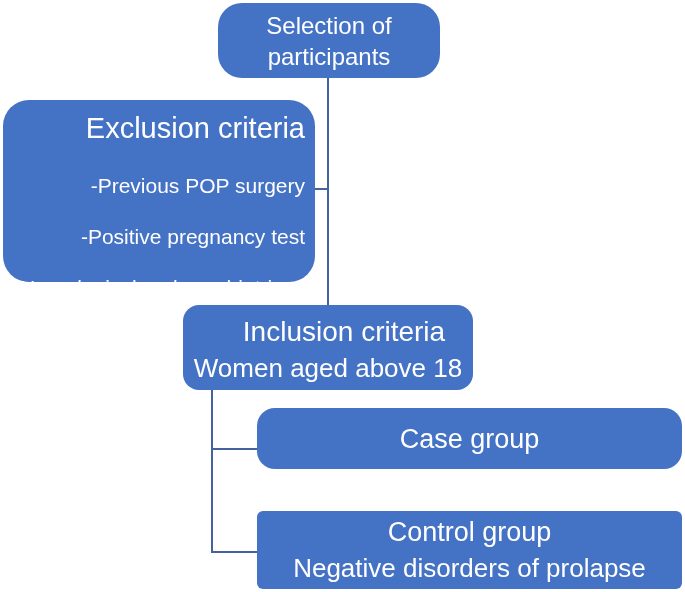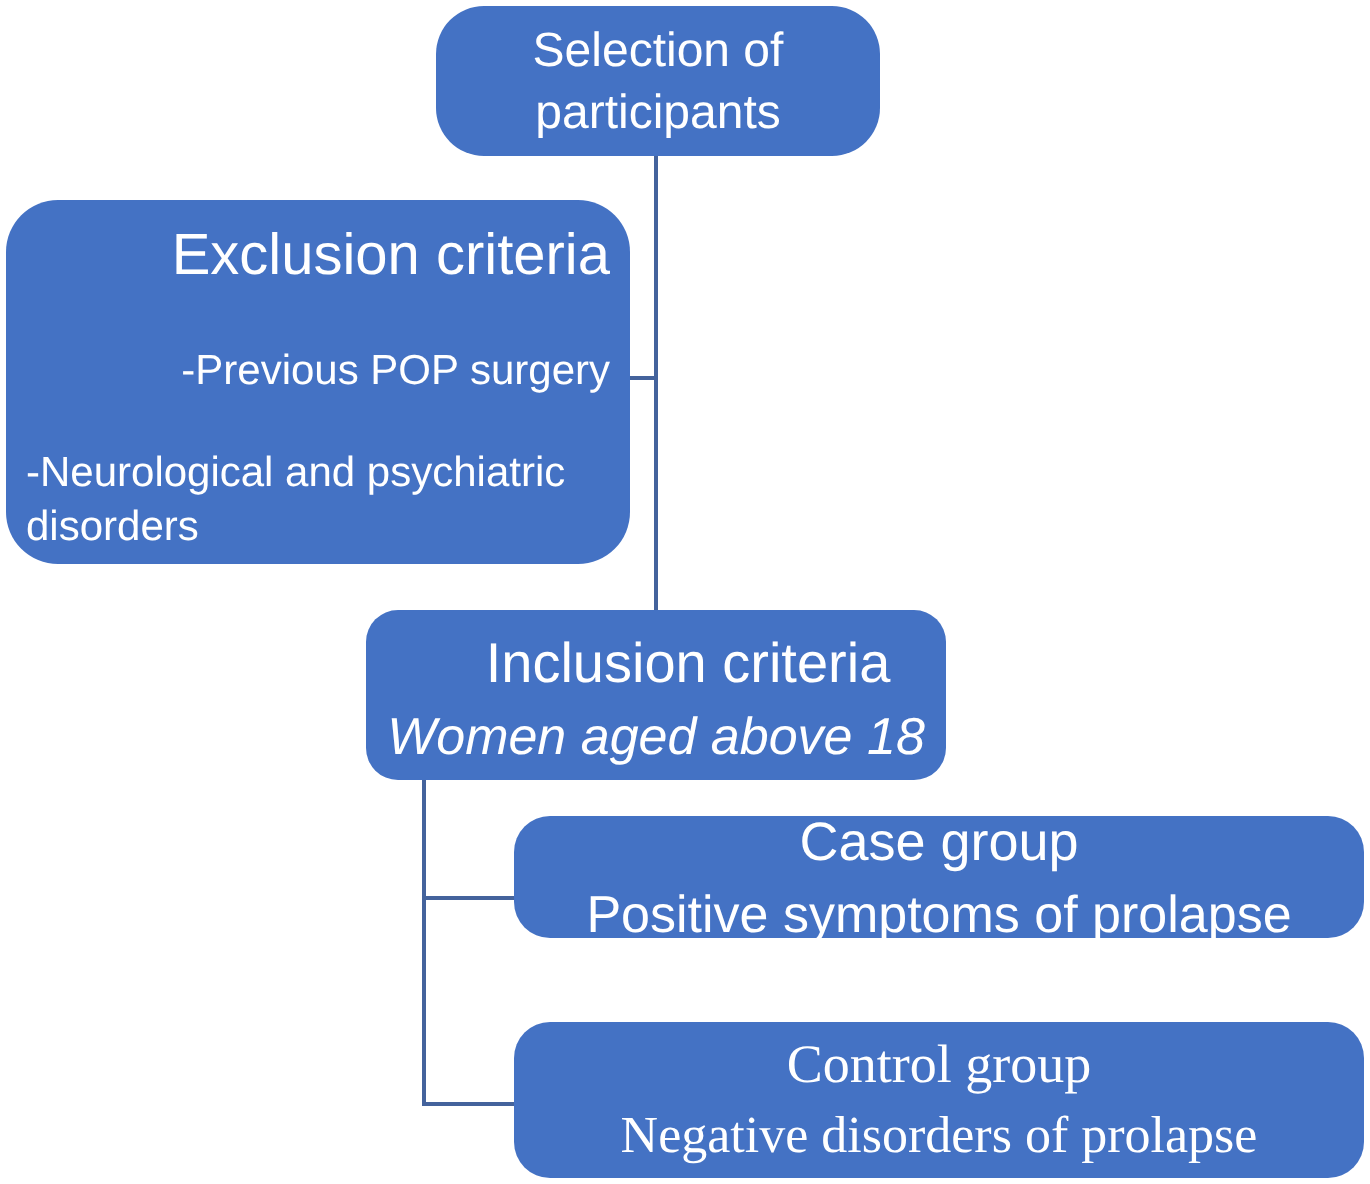--- a/index.html
+++ b/index.html
@@ -69,36 +69,34 @@
     padding: 4px 6px;
   }
   .box.inclusion .box-title {
     font-size: 28px;
     line-height: 40px;
     margin-left: 32px;
   }
   .box.inclusion .box-subtitle {
     font-size: 26px;
     line-height: 32px;
-    font-style: italic;
   }
 
   
   .box.case-group {
     left: 257px; top: 408px;
     width: 425px; height: 61px;
     border-radius: 18px;
     padding: 4px 8px;
   }
   .box.control-group {
     left: 257px; top: 511px;
     width: 425px; height: 78px;
-    border-radius: 18px;
+    border-radius: 6px;
     padding: 4px 0;
-    font-family: Liberation Serif, serif;
   }
   .box.case-group .box-title,
   .box.control-group .box-title {
     font-size: 27px;
     line-height: 36px;
   }
   .box.case-group .box-subtitle,
   .box.control-group .box-subtitle {
     font-size: 26px;
     line-height: 36px;
@@ -123,31 +121,31 @@
 
   <div class="connector v1"></div>
   <div class="connector tick"></div>
   <div class="connector v2"></div>
   <div class="connector h1"></div>
   <div class="connector h2"></div>
 
   <div class="box exclusion">
     <div class="box-title">Exclusion criteria</div>
     <div class="item">-Previous POP surgery</div>
+    <div class="item">-Positive pregnancy test</div>
     <div class="item">-Neurological and psychiatric disorders</div>
   </div>
 
   <div class="box inclusion">
     <div class="box-title">Inclusion criteria</div>
     <div class="box-subtitle">Women aged above 18</div>
   </div>
 
   <div class="box case-group">
     <div class="box-title">Case group</div>
-    <div class="box-subtitle">Positive symptoms of prolapse</div>
   </div>
 
   <div class="box control-group">
     <div class="box-title">Control group</div>
     <div class="box-subtitle">Negative disorders of prolapse</div>
   </div>
 
 </div>
 
 </body></html>

